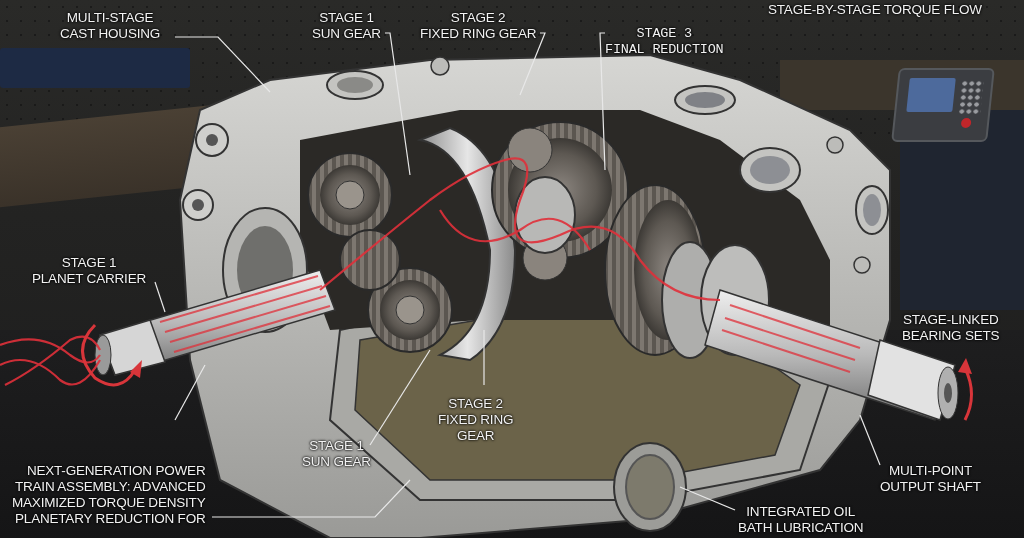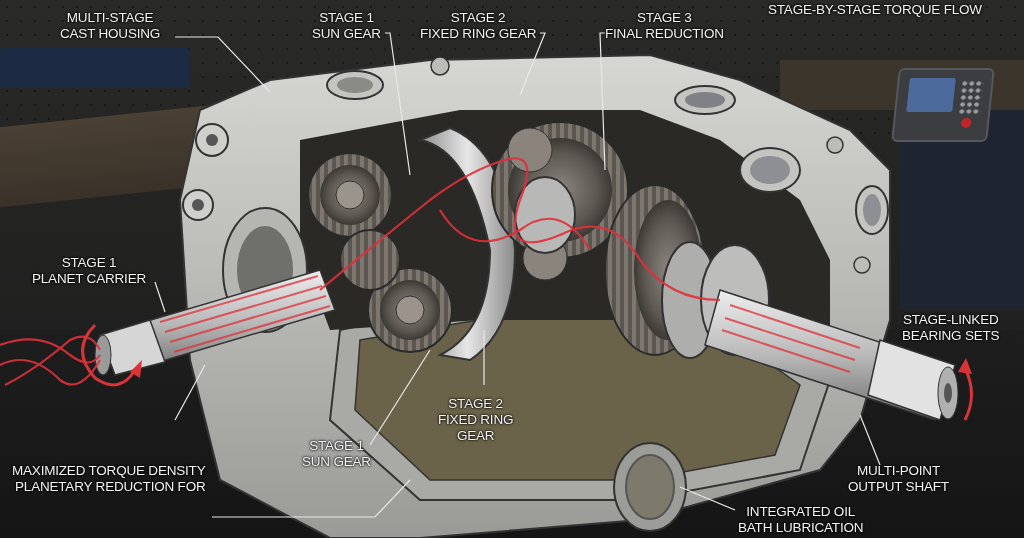--- a/index.html
+++ b/index.html
@@ -167,21 +167,21 @@
     <span>Cast Housing</span>
   </div>
   <div class="label" style="left:312px;top:10px;">
     <span>Stage 1</span>
     <span>Sun Gear</span>
   </div>
   <div class="label" style="left:420px;top:10px;">
     <span>Stage 2</span>
     <span>Fixed Ring Gear</span>
   </div>
-  <div class="label" style="left:605px;top:10px;">
+  <div class="label" style="left:605px;top:26px;font-family:Liberation Mono, monospace;">
     <span>Stage 3</span>
     <span>Final Reduction</span>
   </div>
   <div class="label" style="left:768px;top:2px;">
     <span>Stage-by-Stage Torque Flow</span>
   </div>
   <div class="label" style="left:32px;top:255px;">
     <span>Stage 1</span>
     <span>Planet Carrier</span>
   </div>
@@ -192,24 +192,26 @@
   <div class="label" style="left:438px;top:396px;">
     <span>Stage 2</span>
     <span>Fixed Ring</span>
     <span>Gear</span>
   </div>
   <div class="label" style="left:302px;top:438px;">
     <span>Stage 1</span>
     <span>Sun Gear</span>
   </div>
   <div class="label right" style="left:12px;top:463px;">
+    <span>Next-Generation Power</span>
+    <span>Train Assembly: Advanced</span>
     <span>Maximized Torque Density</span>
     <span>Planetary Reduction for</span>
   </div>
-  <div class="label" style="left:848px;top:463px;">
+  <div class="label" style="left:880px;top:463px;">
     <span>Multi-Point</span>
     <span>Output Shaft</span>
   </div>
   <div class="label" style="left:738px;top:504px;text-align:center">
     <span>Integrated Oil</span>
     <span>Bath Lubrication</span>
   </div>
 </div>
 
 </body></html>

